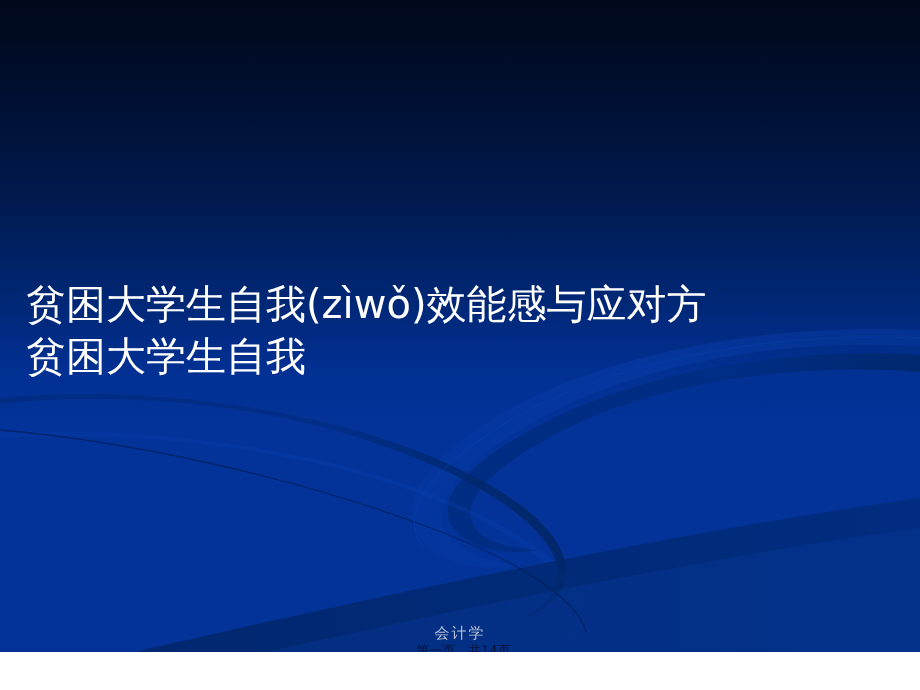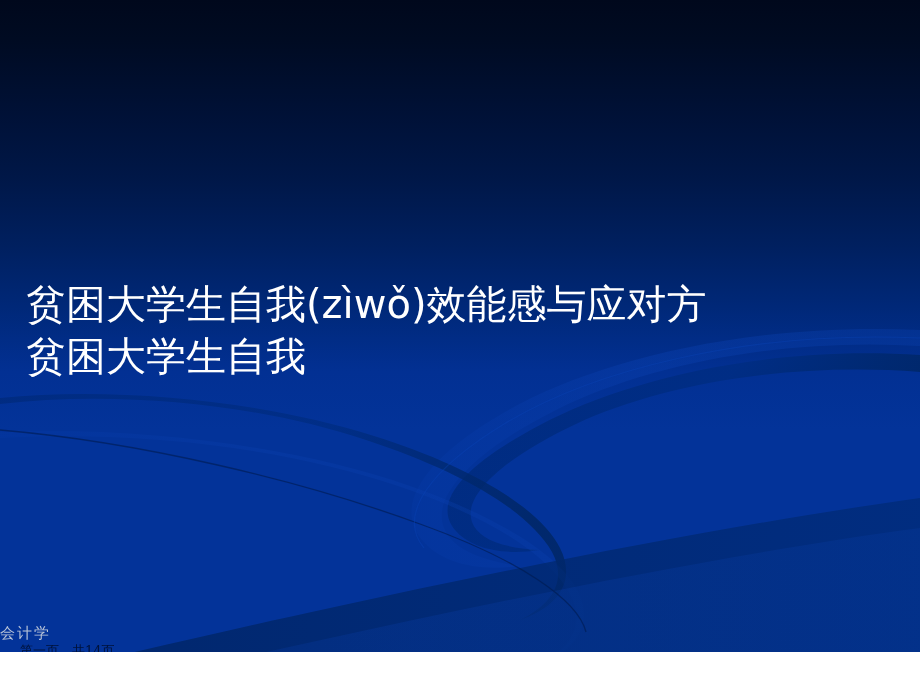--- a/index.html
+++ b/index.html
@@ -56,21 +56,21 @@
     white-space: nowrap;
     font-family: "DejaVu Sans", "Liberation Sans", sans-serif;
   }
 
   
   .footer-center {
     position: absolute;
     left: 0;
     top: 624px;
     width: 920px;
-    text-align: left;
+    text-align: center;
   }
   .footer-subject {
     display: block;
     color: #b9c4d8;
     font-size: 15px;
     line-height: 19px;
     letter-spacing: 2px;
     font-family: "DejaVu Sans", "Liberation Sans", sans-serif;
   }
   .footer-pagecount {

